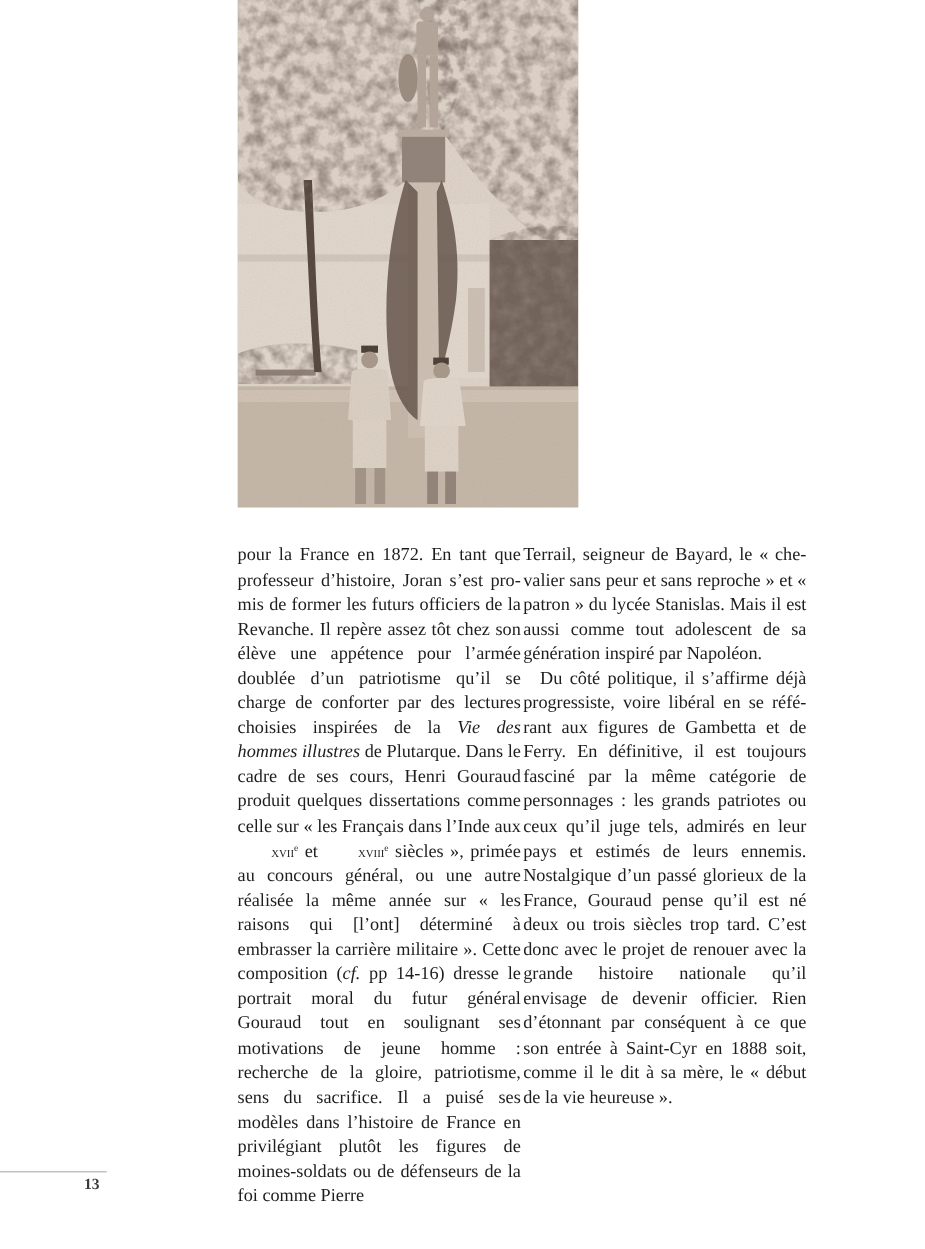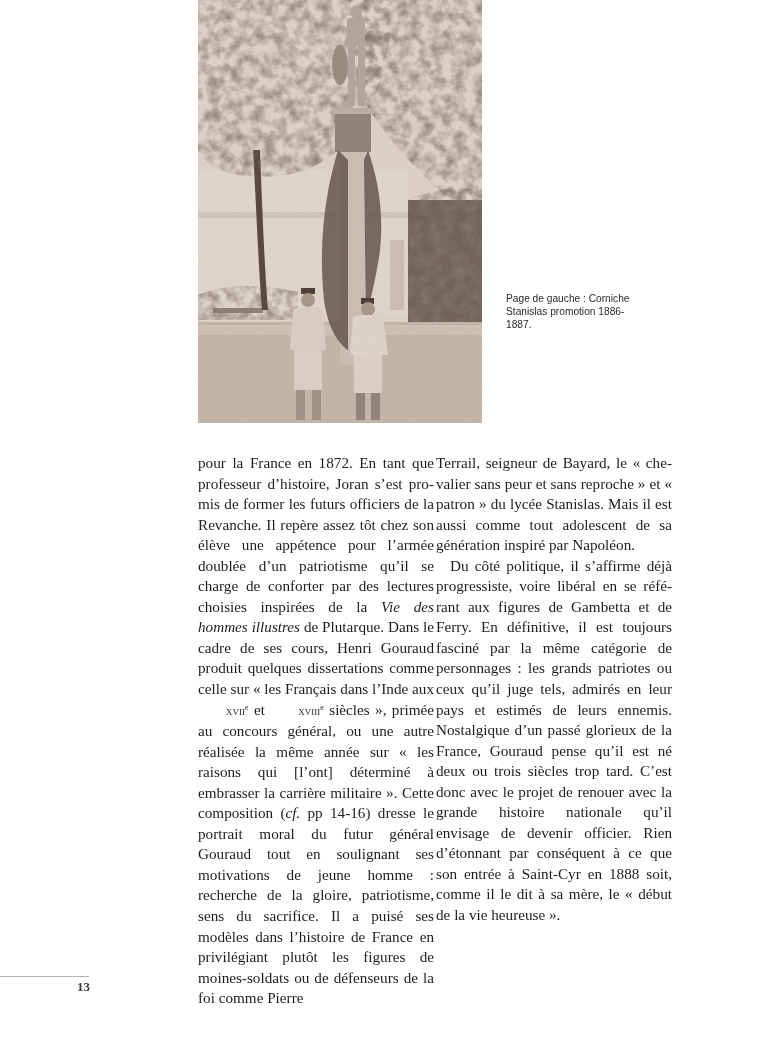--- a/index.html
+++ b/index.html
@@ -13,21 +13,21 @@
   .col { position: absolute; top: 453px; width: 236px;
     font-family: "Liberation Serif", serif; font-size: 15.2px; line-height: 20.55px; color: #1d1d1d;
     text-align: justify; hyphens: manual; }
   .col p { margin: 0; }
   .col .indent { text-indent: 14px; }
   .col-left { left: 198px; }
   .col-right { left: 436px; }
   .sc { font-variant: small-caps; font-size: 13px; margin-left: 28px; }
   sup { font-size: 8px; line-height: 0; vertical-align: 5px; }
   .rule { position: absolute; left: 0; top: 976px; width: 89px; height: 1px; background: #b5b5b5; }
-  .folio { position: absolute; left: 70px; top: 979px; width: 20px; text-align: right;
+  .folio { position: absolute; left: 70px; top: 979px; width: 20px; 
     font-family: "Liberation Serif", serif; font-weight: bold; font-size: 13px; color: #3a3a3a; }
 </style>
 </head>
 <body>
 
 <div class="photo">
   <svg viewBox="0 0 284 423" xmlns="http://www.w3.org/2000/svg">
     <defs>
       <filter id="grain">
           <feTurbulence type="fractalNoise" baseFrequency="0.9" numOctaves="2" seed="3"></feTurbulence>
@@ -90,21 +90,20 @@
       <rect x="156" y="355" width="28" height="38" fill="#e6ddd3"></rect>
       <rect x="158" y="393" width="9" height="27" fill="#8f837a"></rect>
       <rect x="173" y="393" width="9" height="27" fill="#8f837a"></rect>
     </g>
     <rect x="0" y="0" width="284" height="423" filter="url(#grain)"></rect>
     <rect x="0" y="0" width="284" height="423" fill="#b08a6a" opacity="0.08"></rect>
   </svg>
 </div>
 
 <div class="caption">
-  <p>Page de gauche : Corniche Stanislas promotion 1886-1887.</p>
 </div>
 
 <div class="col col-left">
   <p><span>pour la France en 1872. En tant que professeur d’histoire, Joran s’est pro­mis de former les futurs officiers de la Revanche. Il repère assez tôt chez son élève une appétence pour l’armée doublée d’un patriotisme qu’il se charge de conforter par des lectures choisies inspirées de la </span><i>Vie des hommes illustres</i><span> de Plutarque. Dans le cadre de ses cours, Henri Gouraud pro­duit quelques dissertations comme celle sur « les Français dans l’Inde aux </span><span class="sc">xvii</span><sup>e</sup><span> et </span><span class="sc">xviii</span><sup>e</sup><span> siècles », primée au concours général, ou une autre réali­sée la même année sur « les raisons qui [l’ont] déterminé à embrasser la carrière militaire ». Cette composi­tion (</span><i>cf.</i><span> pp 14-16) dresse le portrait moral du futur général Gouraud tout en soulignant ses motivations de jeune homme : recherche de la gloire, patriotisme, sens du sacrifice. Il a puisé ses modèles dans l’histoire de France en privilégiant plutôt les figures de moines-soldats ou de défenseurs de la foi comme Pierre</span></p>
 </div>
 
 <div class="col col-right">
   <p>Terrail, seigneur de Bayard, le « che­valier sans peur et sans reproche » et « patron » du lycée Stanislas. Mais il est aussi comme tout adolescent de sa génération inspiré par Napoléon.</p>
   <p class="indent">Du côté politique, il s’affirme déjà progressiste, voire libéral en se réfé­rant aux figures de Gambetta et de Ferry. En définitive, il est toujours fasciné par la même catégorie de personnages : les grands patriotes ou ceux qu’il juge tels, admirés en leur pays et estimés de leurs ennemis. Nostalgique d’un passé glorieux de la France, Gouraud pense qu’il est né deux ou trois siècles trop tard. C’est donc avec le projet de renouer avec la grande histoire nationale qu’il envisage de devenir officier. Rien d’étonnant par conséquent à ce que son entrée à Saint-Cyr en 1888 soit, comme il le dit à sa mère, le « début de la vie heureuse ».</p>
 </div>

